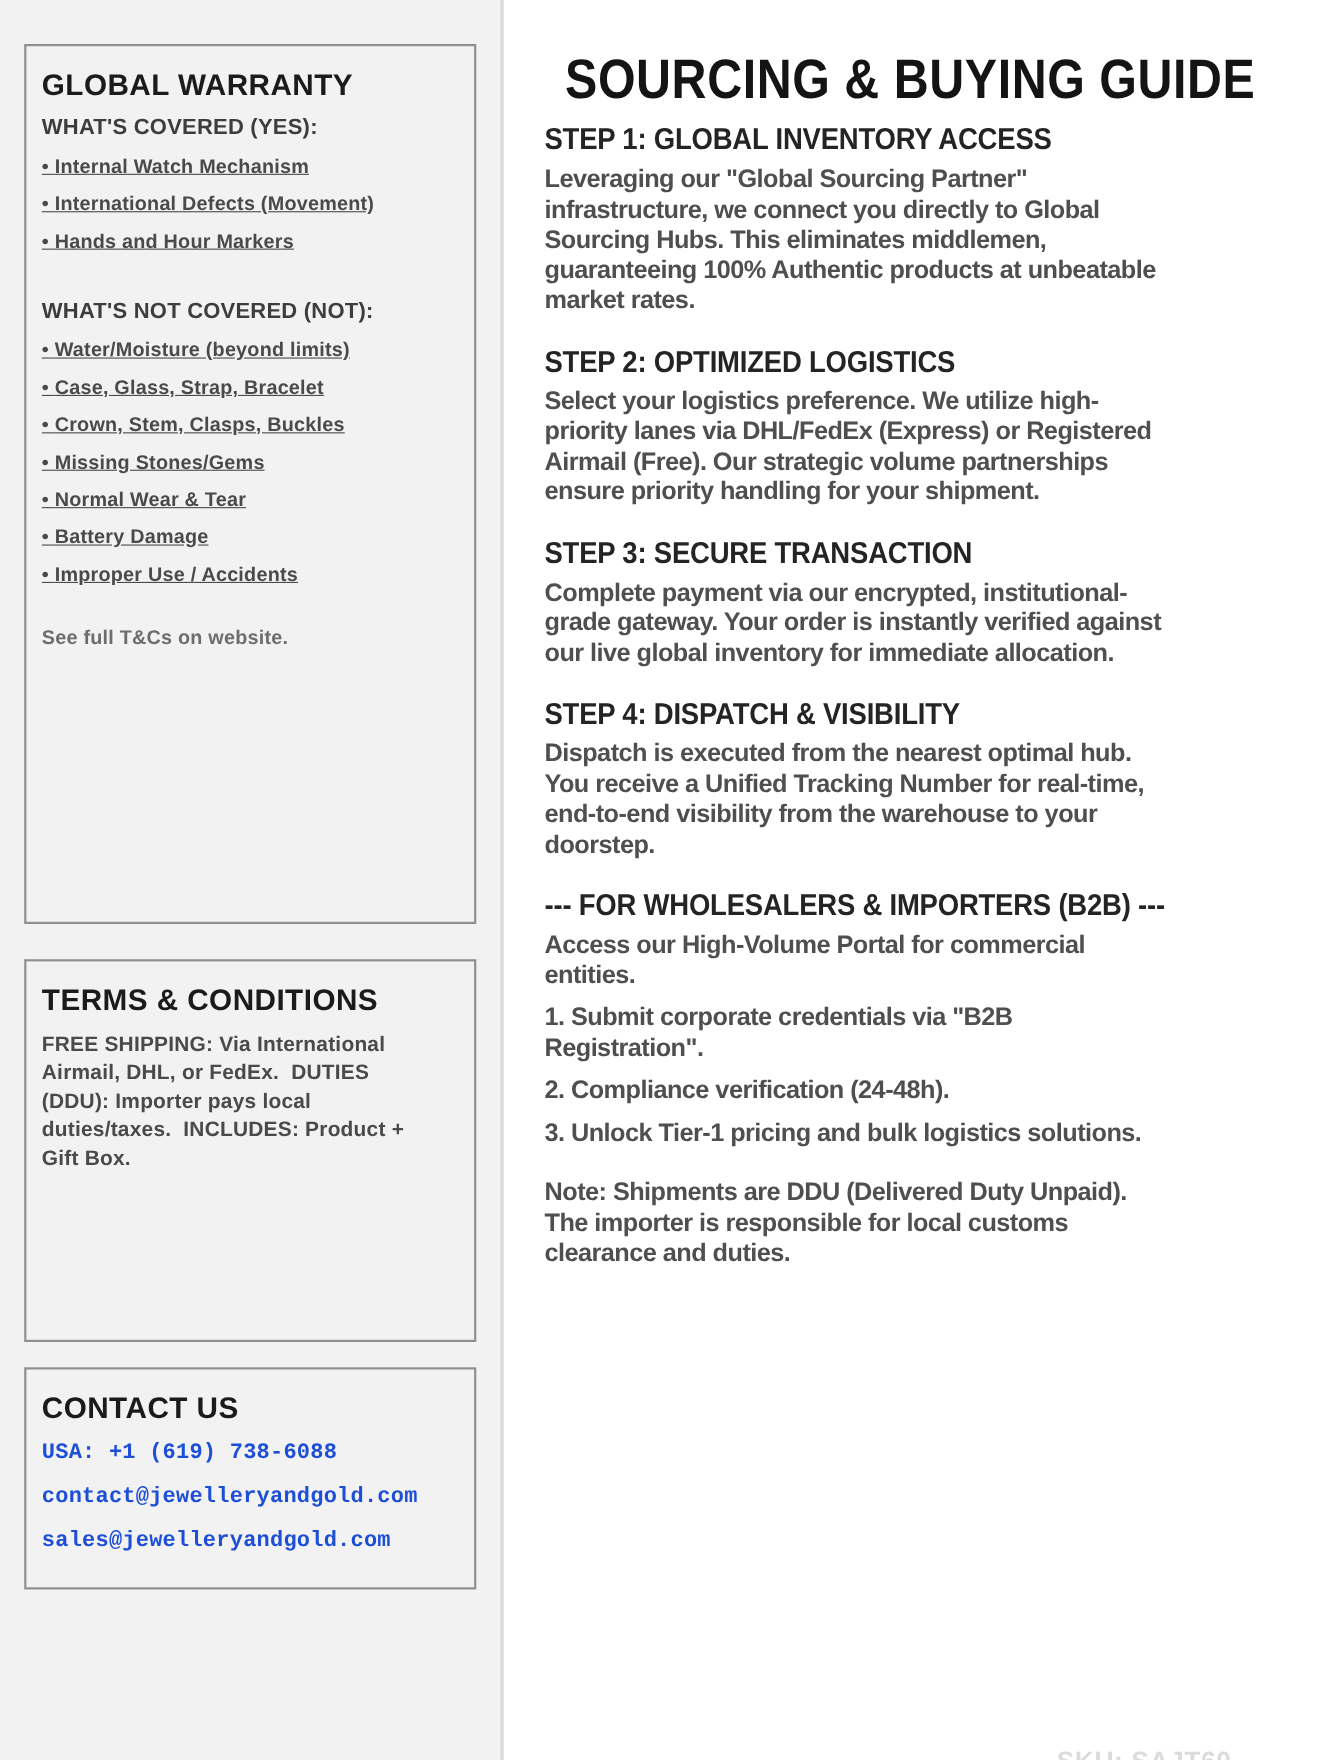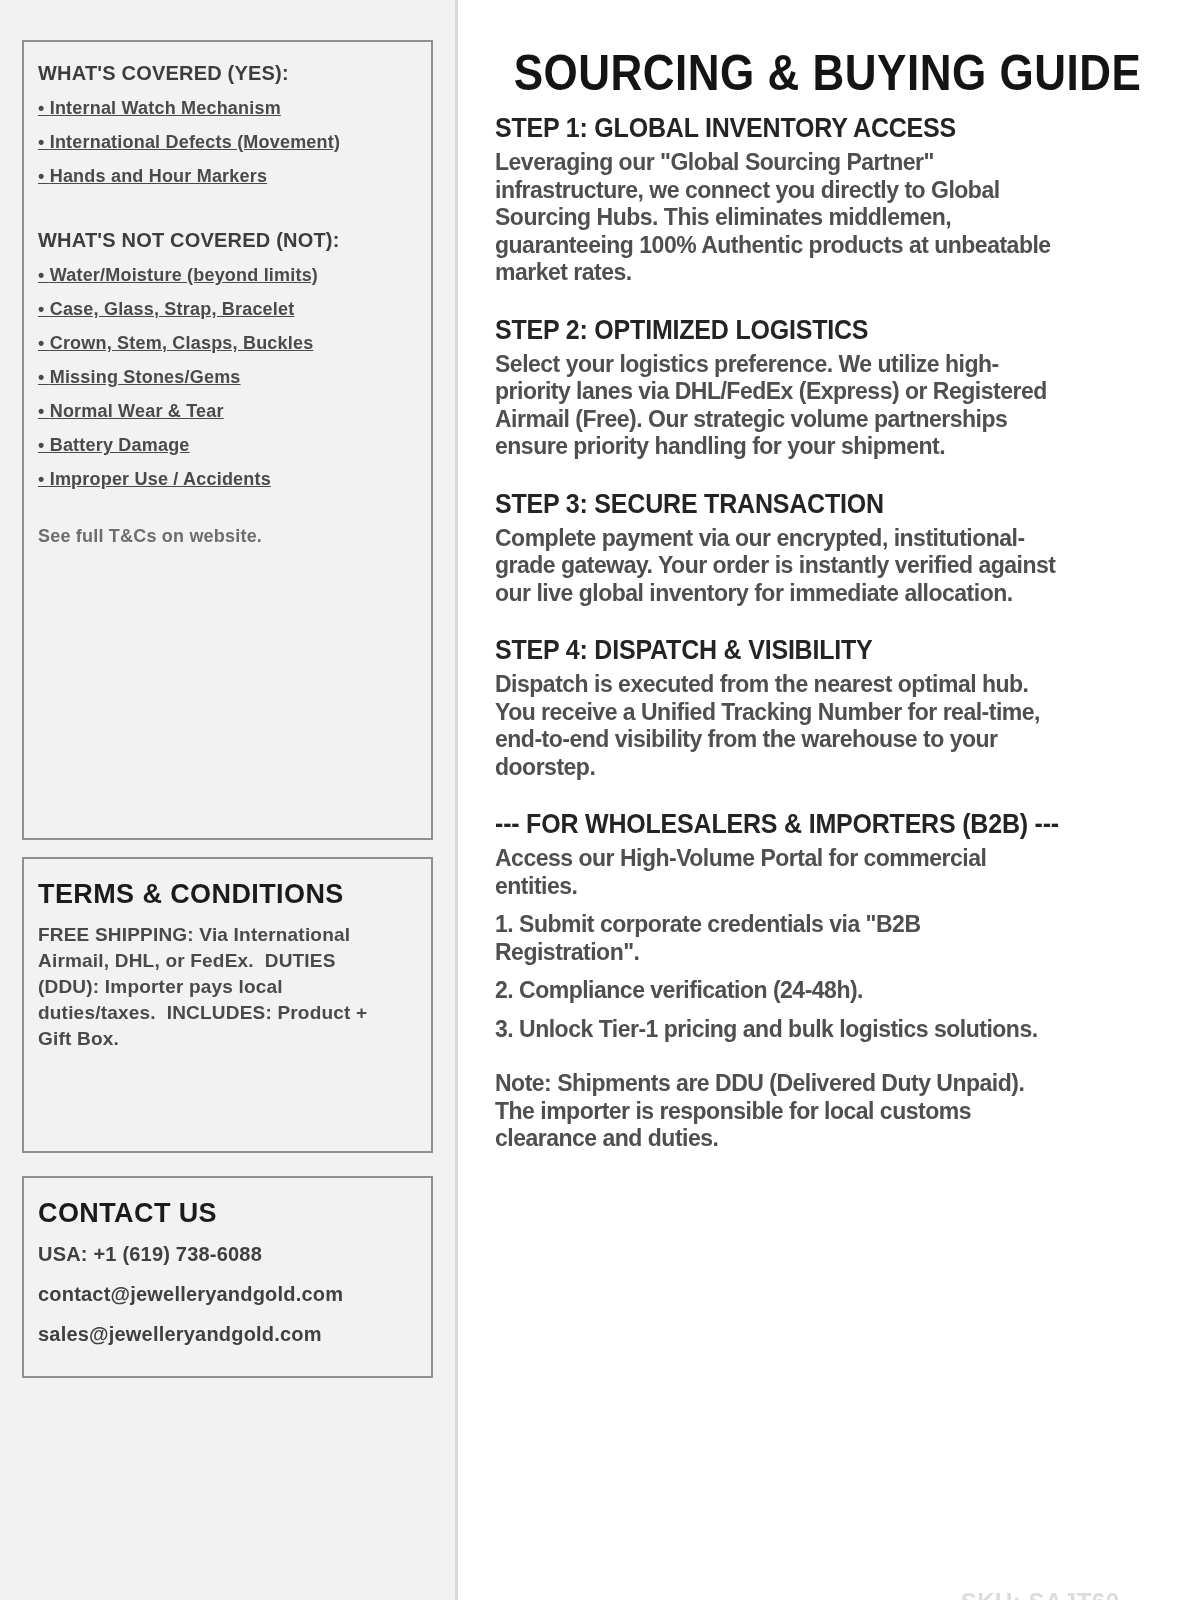--- a/index.html
+++ b/index.html
@@ -18,21 +18,21 @@
     background: #f2f2f2;
     border-right: 3px solid #d9d9d9;
   }
   .box {
     border: 2px solid #8f8f8f;
     margin: 0 22px;
     padding: 20px 16px 16px 14px;
     background: #f2f2f2;
   }
   .box-warranty { margin-top: 40px; height: 800px; }
-  .box-terms    { margin-top: 17px; height: 296px; }
+  .box-terms    { margin-top: 32px; height: 348px; }
   .box-contact  { margin-top: 23px; height: 202px; }
 
   .box h2 {
     margin: 0 0 12px 0;
     font-size: 27px; font-weight: bold;
     color: #1b1b1b; letter-spacing: 0.4px;
   }
   .sub-h {
     margin: 0 0 6px 0;
     font-size: 20px; font-weight: bold;
@@ -56,22 +56,23 @@
     margin: 10px 0 0 0;
     font-size: 19px; font-weight: bold;
     color: #4a4a4a; line-height: 26px;
     letter-spacing: 0.2px;
     white-space: pre-wrap;
     max-width: 350px;
   }
   .contact-lines p {
     margin: 0 0 14px 0;
     font-size: 20px; font-weight: bold;
-    color: #404040; line-height: 26px;
+    color: #1d4ed8; line-height: 26px;
     letter-spacing: 0.2px;
+    font-family: Liberation Mono, monospace;
   }
 
   
   .main {
     position: relative;
     flex: 1 1 auto;
     padding: 0 0 0 37px;
     background: #ffffff;
   }
   .main h1 {
@@ -108,20 +109,21 @@
   }
 </style>
 </head>
 <body>
 
 <div class="page">
 
   <aside class="sidebar">
 
     <section class="box box-warranty">
+      <h2>GLOBAL WARRANTY</h2>
       <h3 class="sub-h">WHAT'S COVERED (YES):</h3>
       <ul class="b-list">
           <li>Internal Watch Mechanism</li>
           <li>International Defects (Movement)</li>
           <li>Hands and Hour Markers</li>
         </ul>
       <h3 class="sub-h second">WHAT'S NOT COVERED (NOT):</h3>
       <ul class="b-list">
           <li>Water/Moisture (beyond limits)</li>
           <li>Case, Glass, Strap, Bracelet</li>

